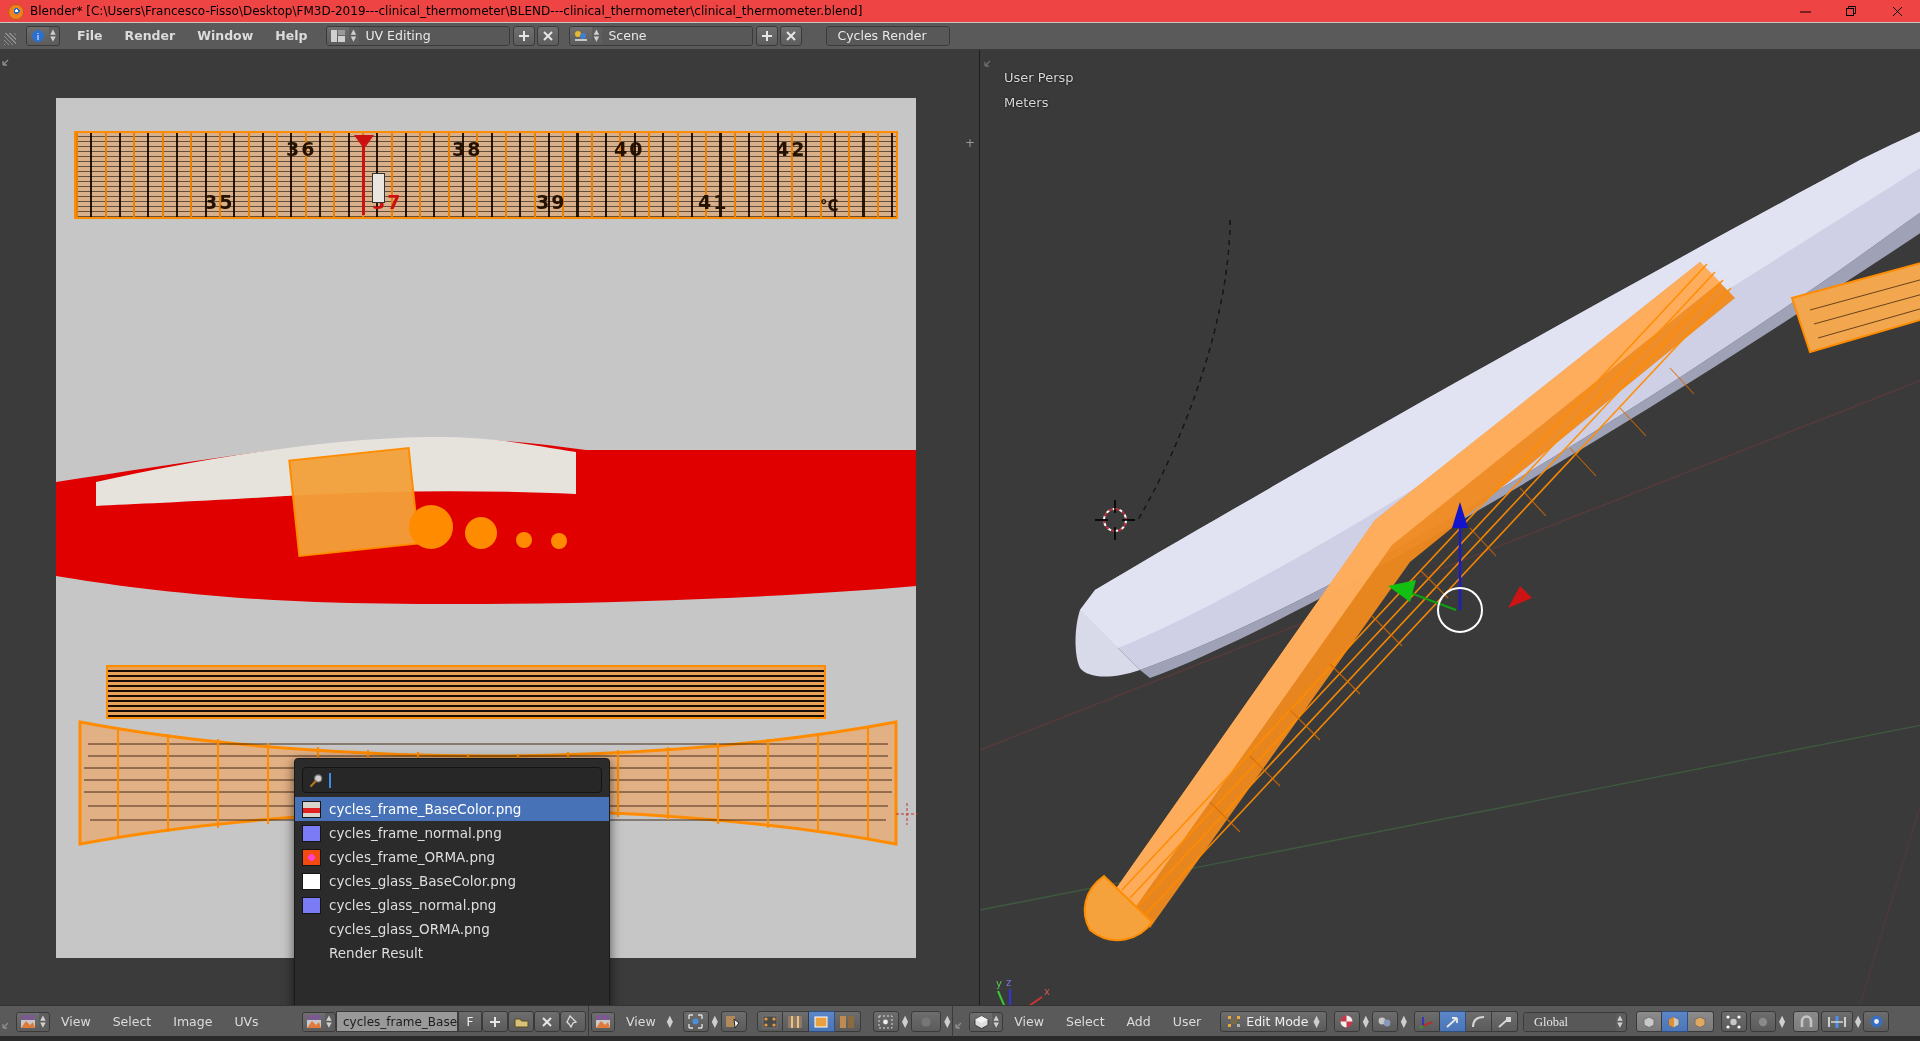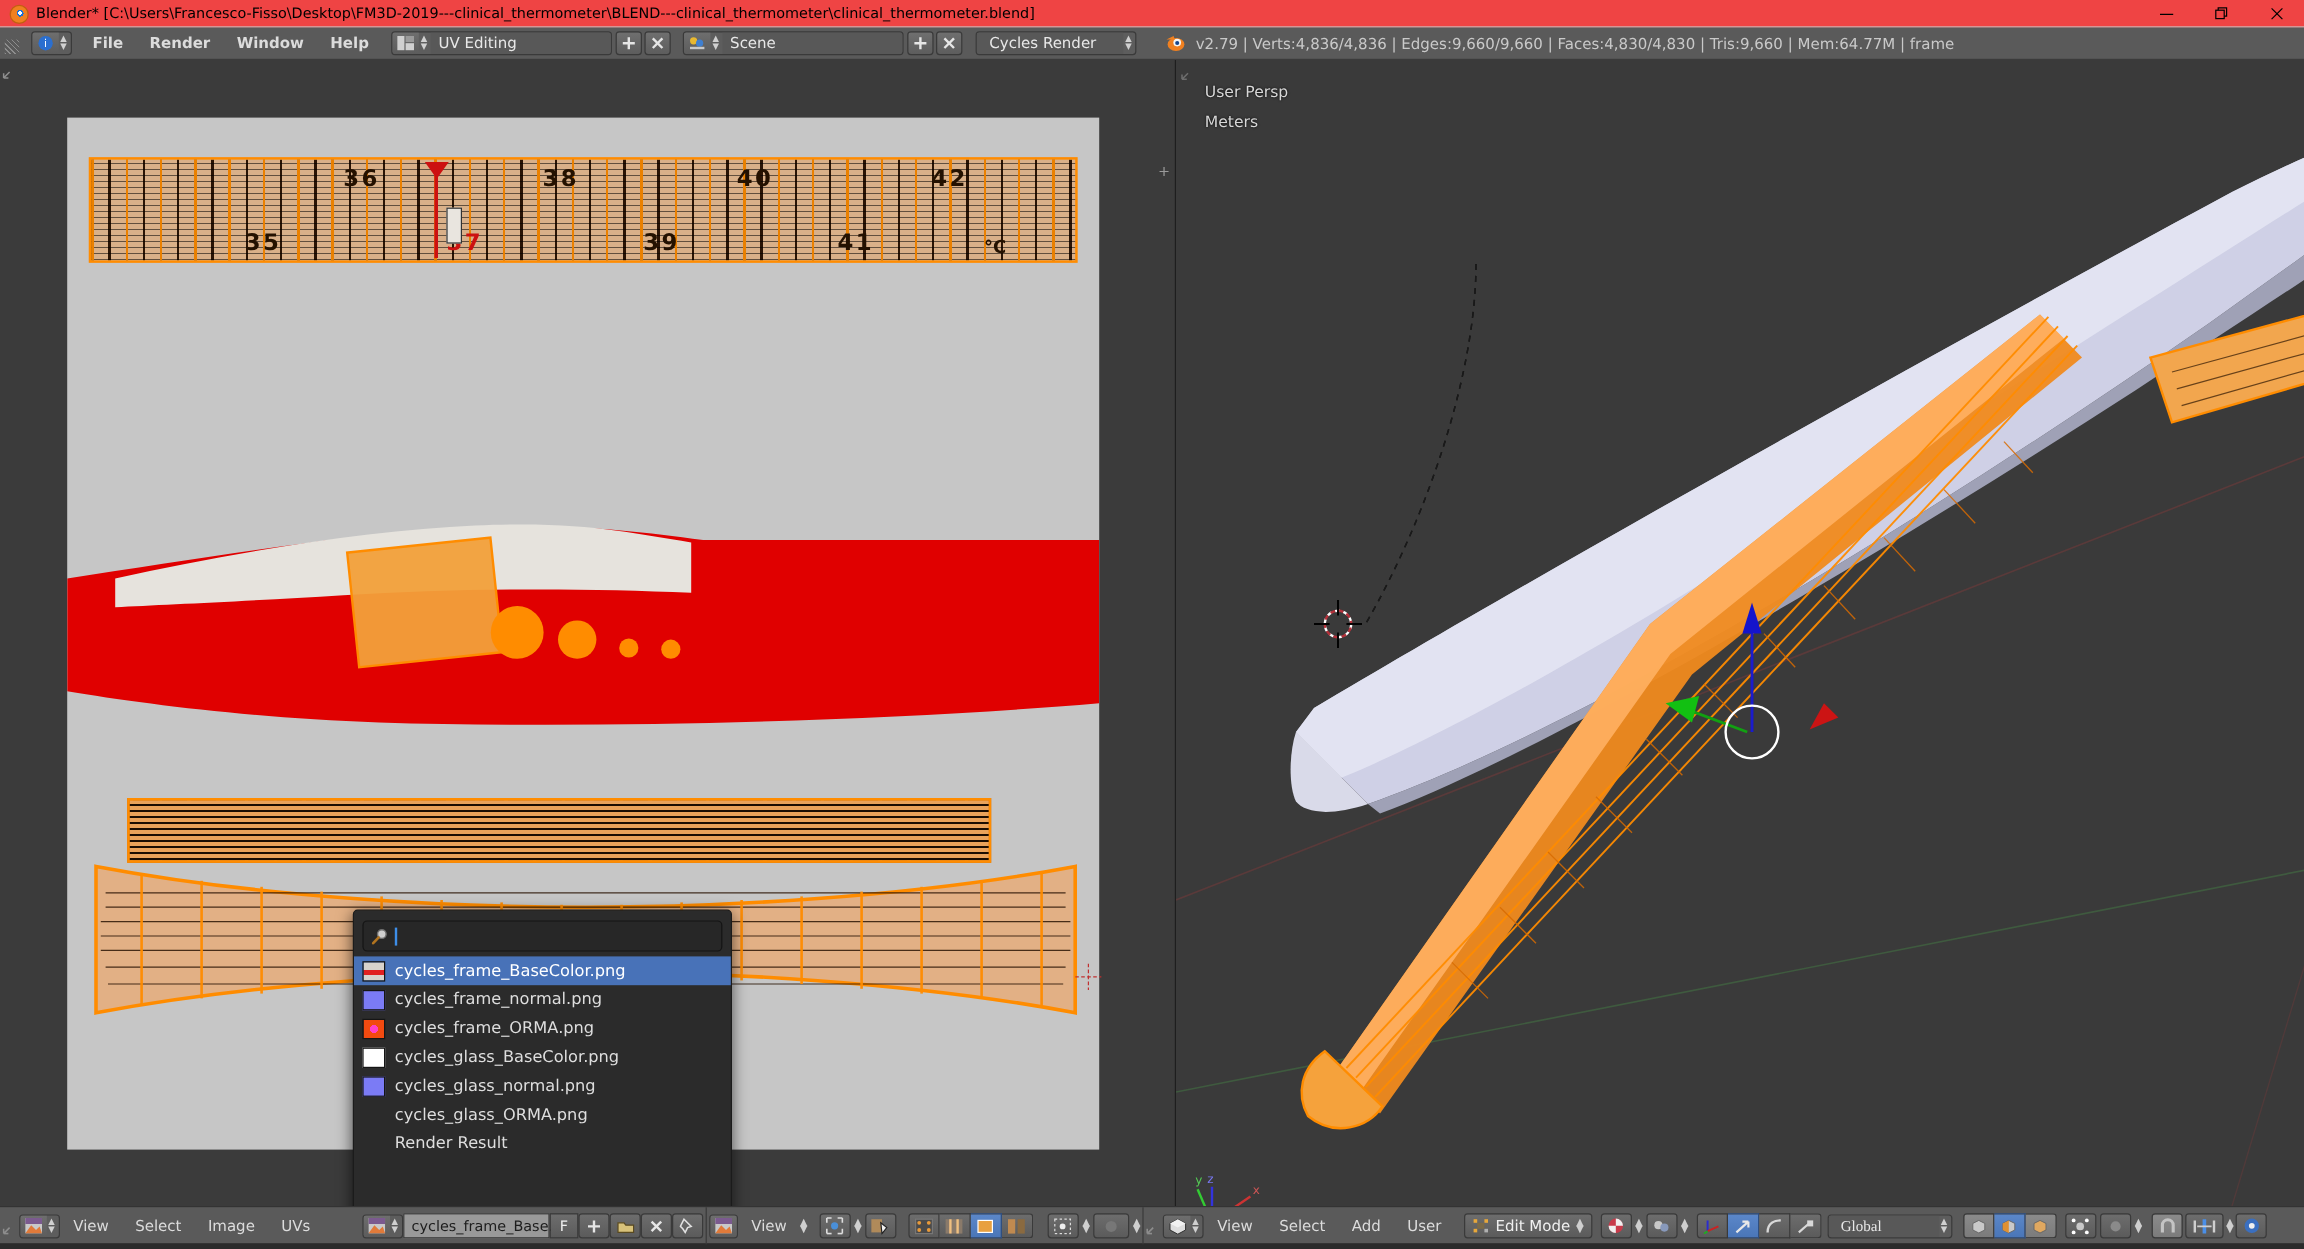--- a/index.html
+++ b/index.html
@@ -206,39 +206,28 @@
         <line x1="1" y1="6" x2="11" y2="6" stroke="#e6e6e6" stroke-width="2"></line>
       </svg>
   </div>
   <div class="btn icobtn" style="margin-left:2px;">
     <svg width="12" height="12" viewBox="0 0 12 12">
         <line x1="2" y1="2" x2="10" y2="10" stroke="#e6e6e6" stroke-width="2"></line>
         <line x1="10" y1="2" x2="2" y2="10" stroke="#e6e6e6" stroke-width="2"></line>
       </svg>
   </div>
 
-  <div class="dropdn" style="margin-left:11px;">
+  <div class="dropdn" style="margin-left:24px;flex-direction:column;">
     <div class="dtext" style="min-width:122px;padding-left:10px;">Cycles Render</div>
     <div class="arrows">
         <span>▲</span>
         <span>▼</span>
       </div>
   </div>
 
-  <div style="display:flex;align-items:center;margin-left:24px;">
-    <div style="width:18px;height:16px;position:relative;margin-right:7px;">
-      <svg width="17" height="15" viewBox="0 0 17 15">
-          <ellipse cx="9" cy="9" rx="7" ry="5.4" fill="#f08020"></ellipse>
-          <circle cx="10" cy="7.5" r="3.2" fill="#f5f5f5"></circle>
-          <circle cx="10" cy="7.8" r="1.7" fill="#16458c"></circle>
-          <path d="M1 5 L7 2 L8 5 Z" fill="#f08020"></path>
-        </svg>
-    </div>
-    <div id="stats">v2.79 | Verts:4,836/4,836 | Edges:9,660/9,660 | Faces:4,830/4,830 | Tris:9,660 | Mem:64.77M | frame</div>
-  </div>
 </div>
 
 <div id="main">
 
   <div id="uvarea">
     <div style="position:absolute;left:2px;top:2px;width:18px;height:18px;">
       <svg width="14" height="14" viewBox="0 0 14 14">
           <path d="M1 13 L1 9 M1 13 L5 13 M1 13 L6 8" stroke="#8d8d8d" stroke-width="1.3" fill="none"></path>
         </svg>
     </div>

